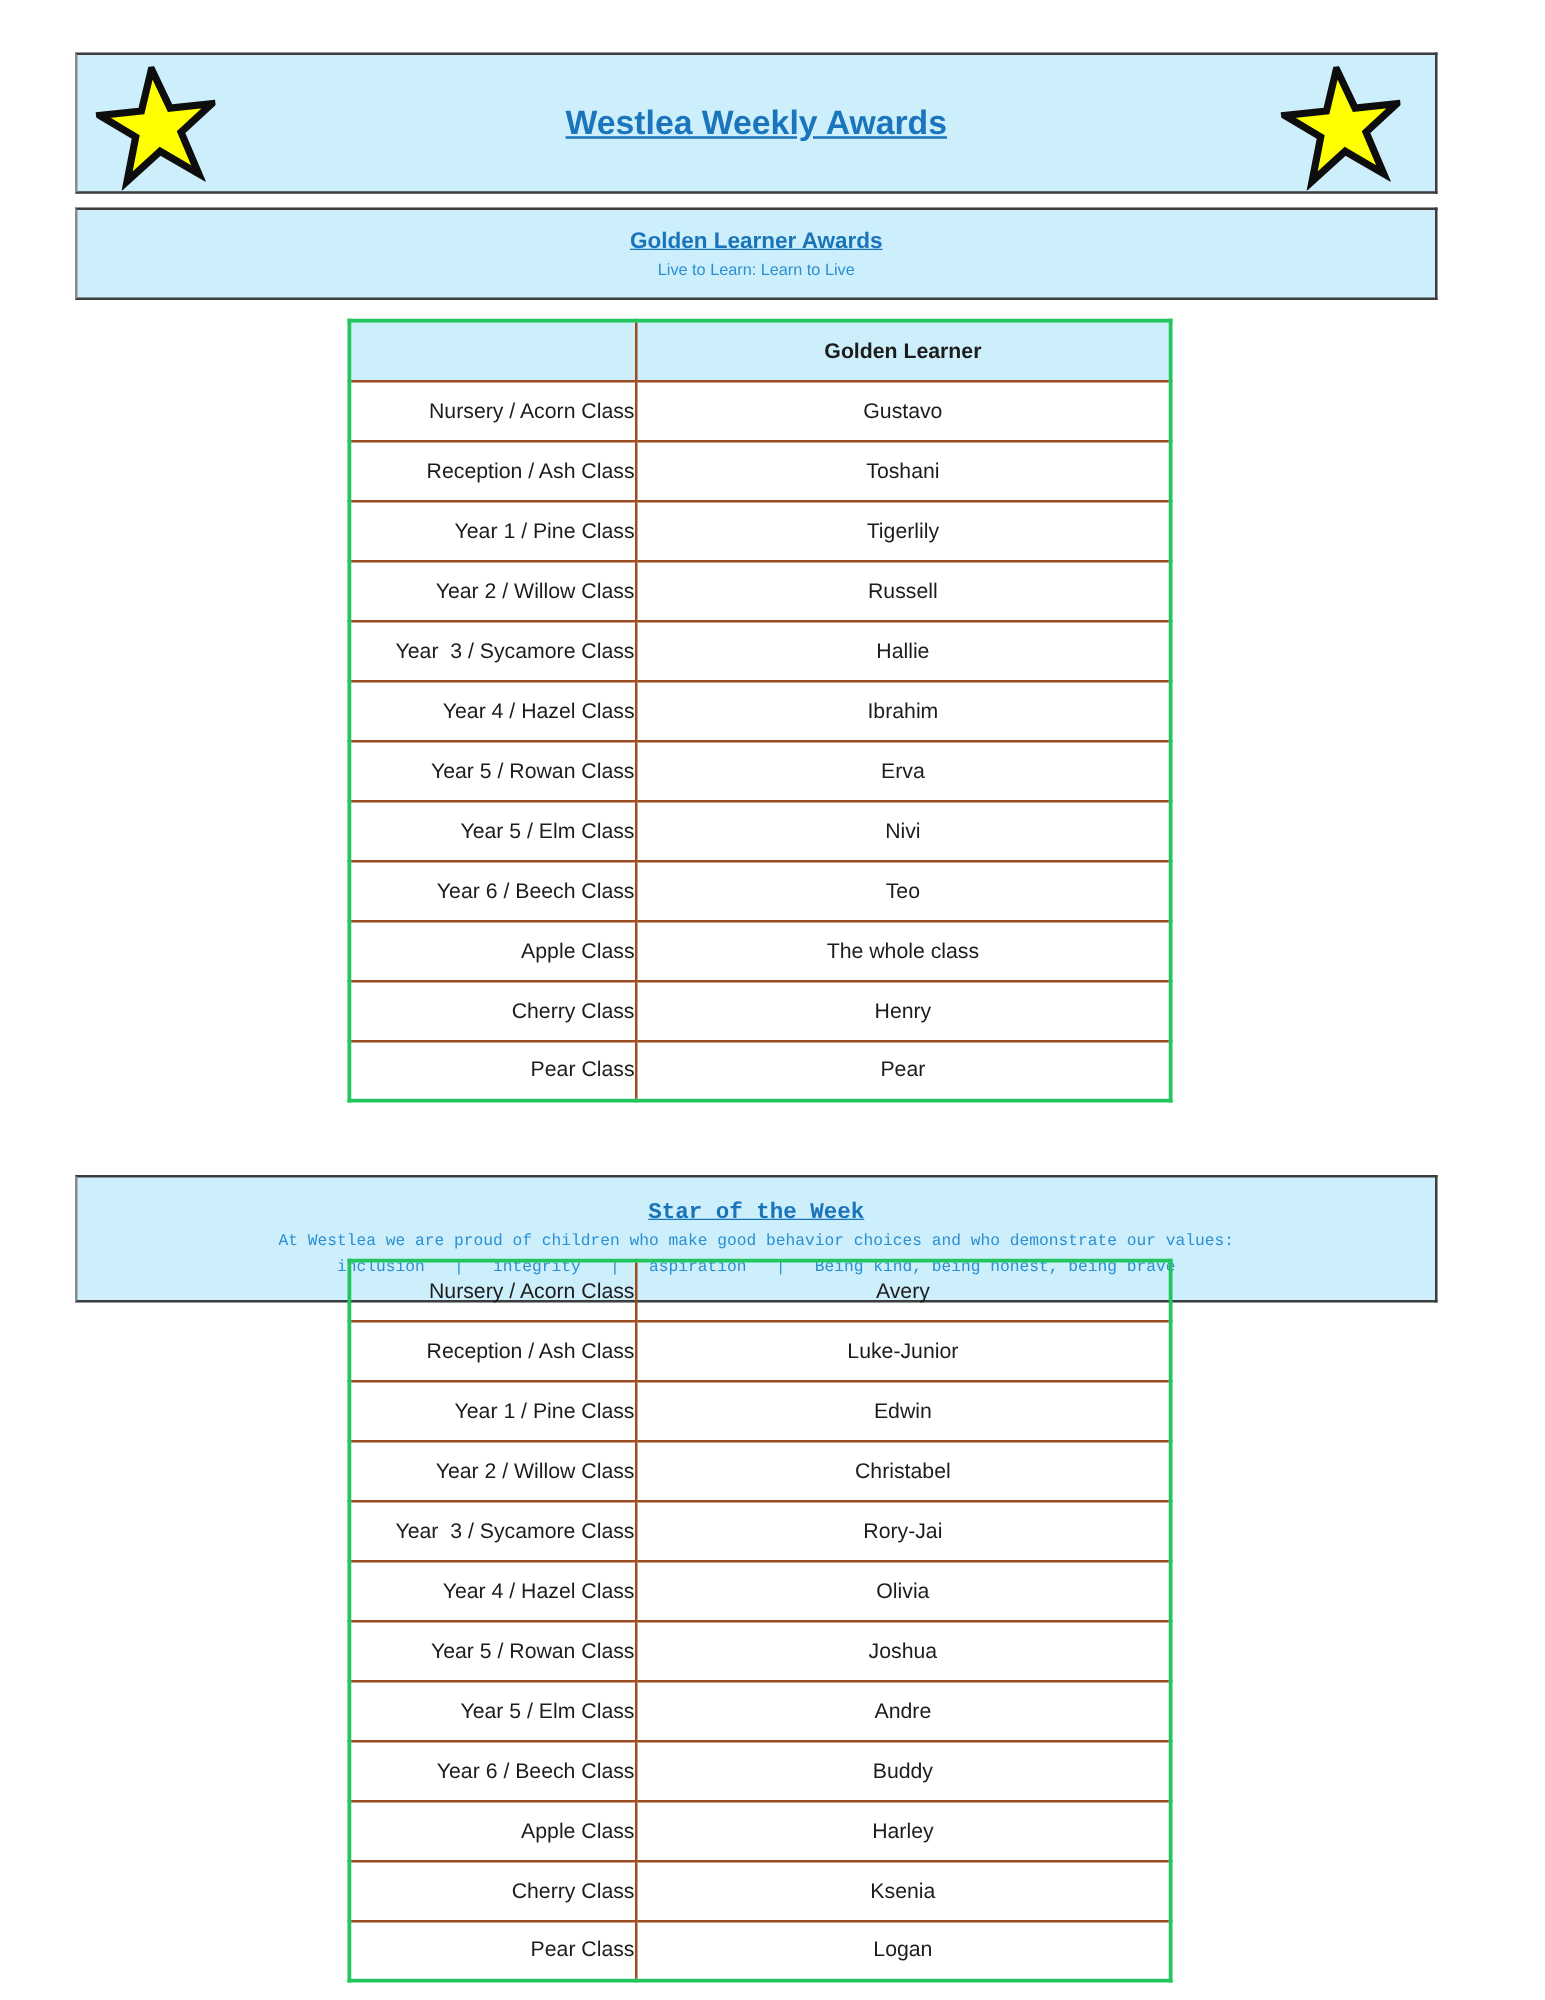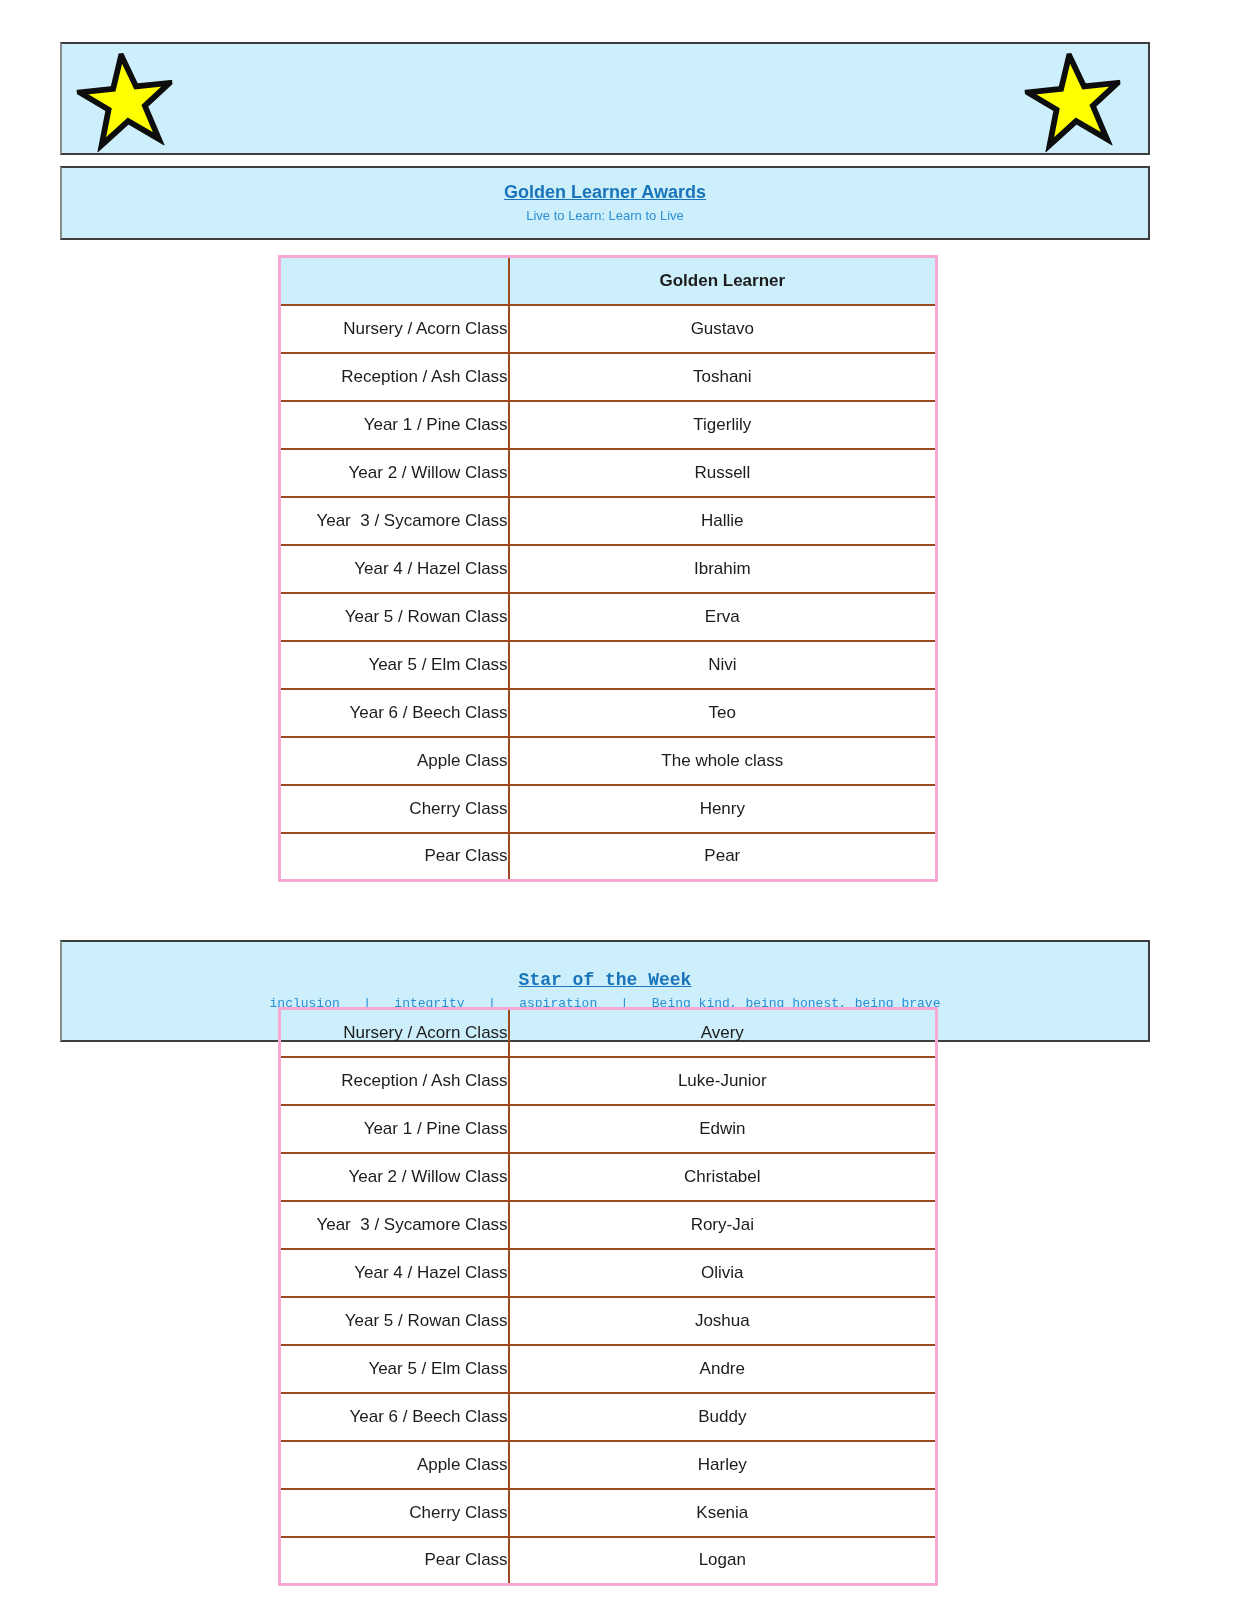--- a/index.html
+++ b/index.html
@@ -45,21 +45,21 @@
   }
   .band-line {
     color: #2b8fd2; font-size: 13px; line-height: 1.55;
     white-space: pre-wrap;
   }
 
   table.awards {
     position: absolute; left: 278px;
     width: 660px;
     border-collapse: collapse;
-    border: 3px solid #f9a8d4;
+    border: 3px solid #22c55e;
   }
   .table-golden { top: 255px; }
   .table-star   { top: 1007px; }
   table.awards td, table.awards th {
     border: 2px solid #9c4a21;
     font-size: 17px;
     color: #1c1c1c;
     padding: 0;
   }
   table.awards tr { height: 48px; }
@@ -76,20 +76,21 @@
 </style>
 </head>
 <body>
 
 <div class="band header-box">
   <span class="star star-left">
     <svg viewBox="0 0 100 100" width="96" height="96">
       <polygon points="50,2 62,36 97,36 69,57 80,93 50,71 20,93 31,57 3,36 38,36" fill="#ffff00" stroke="#0d0d0d" stroke-width="6" stroke-miterlimit="12"></polygon>
     </svg>
   </span>
+  <div class="header-title">Westlea Weekly Awards</div>
   <span class="star star-right">
     <svg viewBox="0 0 100 100" width="96" height="96">
       <polygon points="50,2 62,36 97,36 69,57 80,93 50,71 20,93 31,57 3,36 38,36" fill="#ffff00" stroke="#0d0d0d" stroke-width="6" stroke-miterlimit="12"></polygon>
     </svg>
   </span>
 </div>
 
 <div class="band section-band-1">
   <div class="band-title">Golden Learner Awards</div>
   <div class="band-line">Live to Learn: Learn to Live</div>
@@ -149,20 +150,21 @@
       </tr>
       <tr>
         <td class="class-cell">Pear Class</td>
         <td class="name-cell">Pear</td>
       </tr>
     </tbody>
 </table>
 
 <div class="band section-band-2">
   <div class="band-title">Star of the Week</div>
+  <div class="band-line">At Westlea we are proud of children who make good behavior choices and who demonstrate our values:</div>
   <div class="band-line">inclusion   |   integrity   |   aspiration   |   Being kind, being honest, being brave</div>
 </div>
 
 <table class="awards table-star">
   <tbody id="star-tbody">
       <tr>
         <td class="class-cell">Nursery / Acorn Class</td>
         <td class="name-cell">Avery</td>
       </tr>
       <tr>

